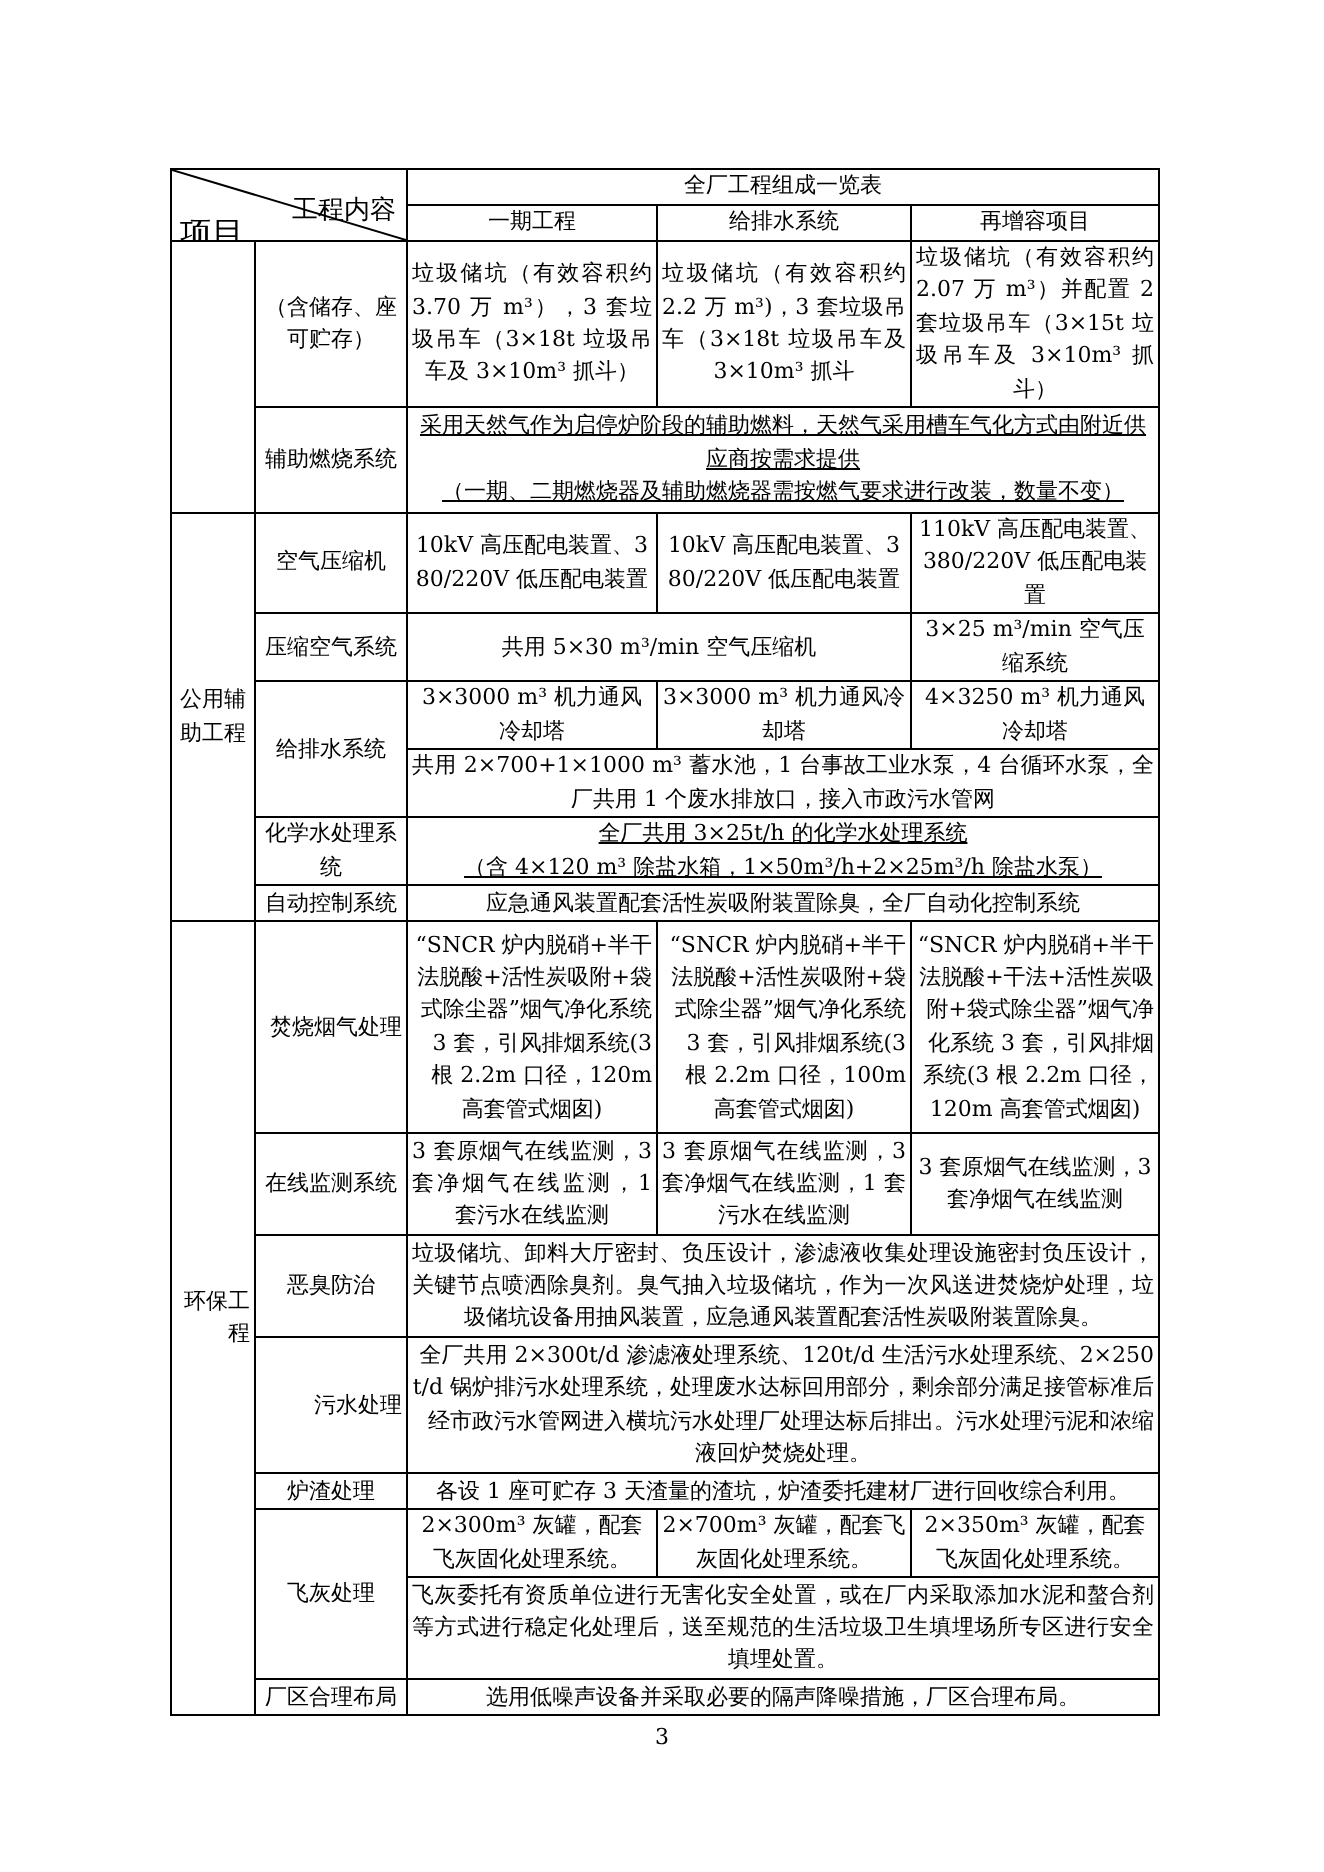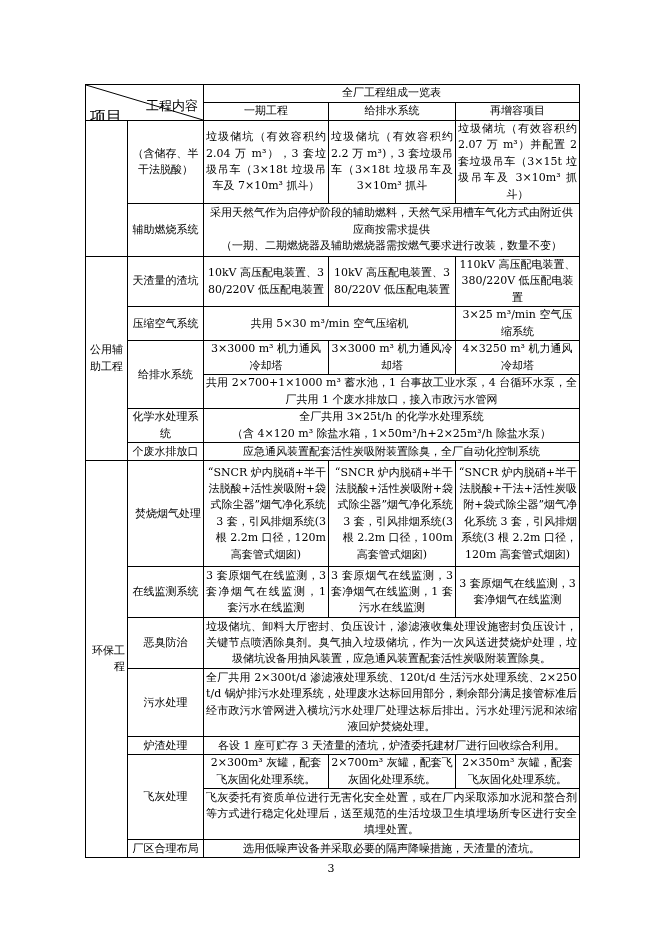--- a/index.html
+++ b/index.html
@@ -24,26 +24,26 @@
     border: 1px solid #000000;
     font-size: 11px;
     line-height: 16.4px;
     padding: 0 2px;
     vertical-align: middle;
     text-align: center;
     word-break: break-all;
     overflow: hidden;
   }
   td.just { text-align: justify; text-align-last: center; }
-  td.pre  { white-space: pre-line; }
+  td.pre  { white-space: pre-line; text-decoration: underline; }
   tr.rh17  td { height: 17px; }
   tr.rh33  td { height: 33px; }
   tr.rh50  td { height: 50px; }
   tr.rh52  td { height: 52px; }
-  tr.rh67  td { height: 67px; }
+  tr.rh67  td { height: 67px; text-align: right; }
   tr.rh70  td { height: 70px; }
   tr.rh106 td { height: 105px; text-align: right; }
   td.corner {
     position: relative;
     padding: 0;
     vertical-align: top;
     text-align: left;
   }
   td.corner svg.diag {
     position: absolute;
@@ -95,34 +95,34 @@
       <td colspan="3">全厂工程组成一览表</td>
     </tr>
     <tr class="rh17">
       <td>一期工程</td>
       <td>给排水系统</td>
       <td>再增容项目</td>
     </tr>
 
     <tr class="rh70">
       <td rowspan="2"></td>
-      <td>（含储存、半干法脱酸）</td>
-      <td class="just">垃圾储坑（有效容积约 2.04 万 m³），3 套垃圾吊车（3×18t 垃圾吊车及 7×10m³ 抓斗）</td>
+      <td>（含储存、座可贮存）</td>
+      <td class="just">垃圾储坑（有效容积约 3.70 万 m³），3 套垃圾吊车（3×18t 垃圾吊车及 3×10m³ 抓斗）</td>
       <td class="just">垃圾储坑（有效容积约 2.2 万 m³)，3 套垃圾吊车（3×18t 垃圾吊车及 3×10m³ 抓斗</td>
       <td class="just">垃圾储坑（有效容积约 2.07 万 m³）并配置 2 套垃圾吊车（3×15t 垃圾吊车及 3×10m³ 抓斗）</td>
     </tr>
     <tr class="rh52">
       <td>辅助燃烧系统</td>
       <td class="pre" colspan="3">采用天然气作为启停炉阶段的辅助燃料，天然气采用槽车气化方式由附近供应商按需求提供
 （一期、二期燃烧器及辅助燃烧器需按燃气要求进行改装，数量不变）</td>
     </tr>
 
     <tr class="rh33">
       <td rowspan="6">公用辅助工程</td>
-      <td>天渣量的渣坑</td>
+      <td>空气压缩机</td>
       <td>10kV 高压配电装置、380/220V 低压配电装置</td>
       <td>10kV 高压配电装置、380/220V 低压配电装置</td>
       <td>110kV 高压配电装置、380/220V 低压配电装置</td>
     </tr>
     <tr class="rh33">
       <td>压缩空气系统</td>
       <td colspan="2">共用 5×30 m³/min 空气压缩机</td>
       <td>3×25 m³/min 空气压缩系统</td>
     </tr>
     <tr class="rh33">
@@ -133,21 +133,21 @@
     </tr>
     <tr class="rh33">
       <td class="just" colspan="3">共用 2×700+1×1000 m³ 蓄水池，1 台事故工业水泵，4 台循环水泵，全厂共用 1 个废水排放口，接入市政污水管网</td>
     </tr>
     <tr class="rh33">
       <td>化学水处理系统</td>
       <td class="pre" colspan="3">全厂共用 3×25t/h 的化学水处理系统
 （含 4×120 m³ 除盐水箱，1×50m³/h+2×25m³/h 除盐水泵）</td>
     </tr>
     <tr class="rh17">
-      <td>个废水排放口</td>
+      <td>自动控制系统</td>
       <td colspan="3">应急通风装置配套活性炭吸附装置除臭，全厂自动化控制系统</td>
     </tr>
 
     <tr class="rh106">
       <td rowspan="8">环保工程</td>
       <td>焚烧烟气处理</td>
       <td class="just">“SNCR 炉内脱硝+半干法脱酸+活性炭吸附+袋式除尘器”烟气净化系统 3 套，引风排烟系统(3 根 2.2m 口径，120m 高套管式烟囱)</td>
       <td class="just">“SNCR 炉内脱硝+半干法脱酸+活性炭吸附+袋式除尘器”烟气净化系统 3 套，引风排烟系统(3 根 2.2m 口径，100m 高套管式烟囱)</td>
       <td class="just">“SNCR 炉内脱硝+半干法脱酸+干法+活性炭吸附+袋式除尘器”烟气净化系统 3 套，引风排烟系统(3 根 2.2m 口径，120m 高套管式烟囱)</td>
     </tr>
@@ -173,19 +173,19 @@
       <td rowspan="2">飞灰处理</td>
       <td>2×300m³ 灰罐，配套飞灰固化处理系统。</td>
       <td>2×700m³ 灰罐，配套飞灰固化处理系统。</td>
       <td>2×350m³ 灰罐，配套飞灰固化处理系统。</td>
     </tr>
     <tr class="rh50">
       <td class="just" colspan="3">飞灰委托有资质单位进行无害化安全处置，或在厂内采取添加水泥和螯合剂等方式进行稳定化处理后，送至规范的生活垃圾卫生填埋场所专区进行安全填埋处置。</td>
     </tr>
     <tr class="rh17">
       <td>厂区合理布局</td>
-      <td colspan="3">选用低噪声设备并采取必要的隔声降噪措施，天渣量的渣坑。</td>
+      <td colspan="3">选用低噪声设备并采取必要的隔声降噪措施，厂区合理布局。</td>
     </tr>
   </tbody>
     </table>
 
   <div class="footer">3</div>
 </div>
 
 </body></html>

